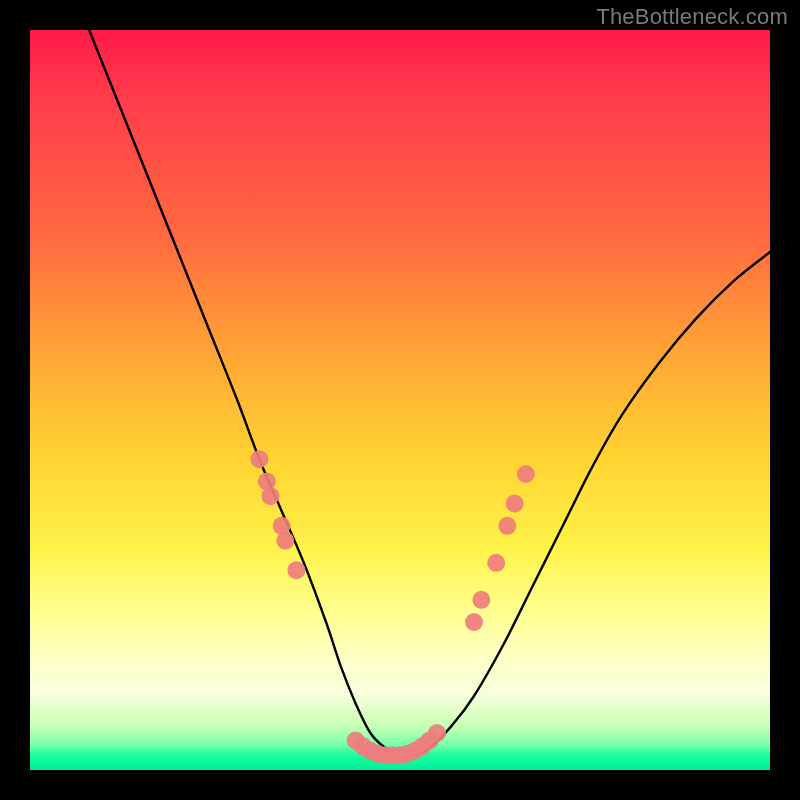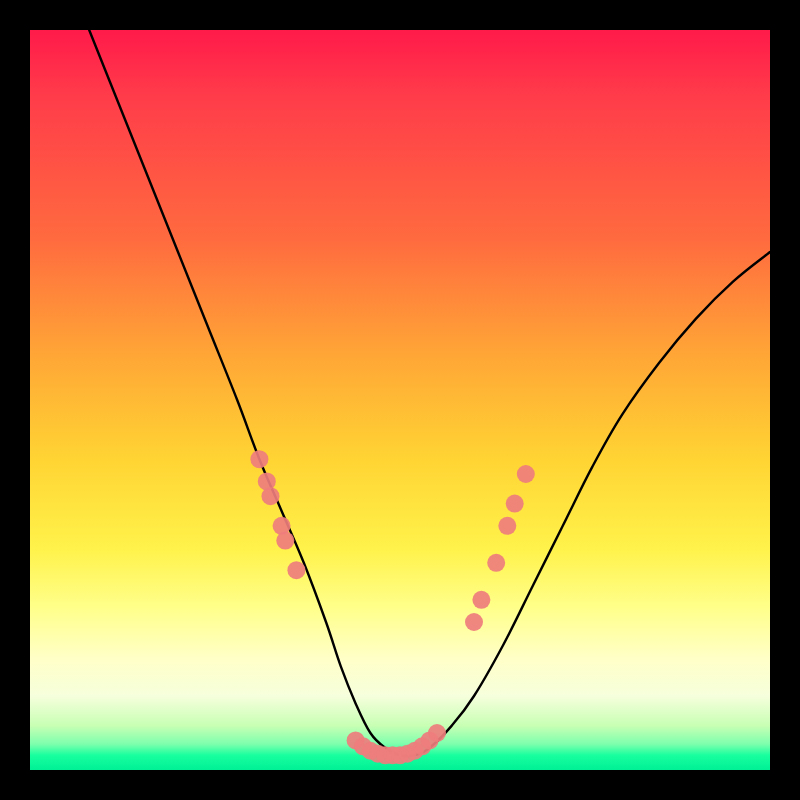--- a/index.html
+++ b/index.html
@@ -50,20 +50,21 @@
     position: absolute;
     left: 0; top: 0;
     width: 740px; height: 740px;
     overflow: visible;
   }
 </style>
 </head>
 <body>
 
 <div class="frame">
+  <div class="watermark">TheBottleneck.com</div>
 
   <div class="plot">
     <svg class="curve" viewBox="0 0 740 740" preserveAspectRatio="none">
       <path id="curve-path" fill="none" stroke="#000" stroke-width="2.4" stroke-linecap="round" stroke-linejoin="round" d="M 59.2 0 C 64.528 13.32, 78.14399999999999 47.36, 88.8 74 C 99.456 100.64, 107.744 121.36, 118.4 148 C 129.056 174.64, 137.344 195.36, 148 222 C 158.656 248.64, 166.944 269.36, 177.6 296 C 188.256 322.64, 197.876 346.024, 207.20000000000002 370 C 216.52400000000003 393.976, 221.40800000000002 409.21999999999997, 229.4 429.2 C 237.392 449.18, 243.60800000000003 462.35200000000003, 251.60000000000002 481 C 259.59200000000004 499.64799999999997, 265.808 512.8199999999999, 273.8 532.8 C 281.79200000000003 552.78, 289.34 573.352, 296 592 C 302.66 610.648, 305.472 621.7479999999999, 310.8 636.4 C 316.12800000000004 651.052, 320.272 661.4119999999999, 325.6 673.4 C 330.92800000000005 685.388, 335.07200000000006 695.008, 340.40000000000003 703 C 345.728 710.992, 349.872 713.804, 355.2 717.8 C 360.52799999999996 721.7959999999999, 364.67199999999997 723.868, 370 725.2 C 375.32800000000003 726.532, 379.472 726.532, 384.8 725.2 C 390.12800000000004 723.868, 392.94000000000005 723.1279999999999, 399.6 717.8 C 406.26 712.472, 413.80799999999994 704.924, 421.79999999999995 695.6 C 429.792 686.2760000000001, 434.676 680.652, 444 666 C 453.324 651.348, 462.944 634.1800000000001, 473.6 614.2 C 484.25600000000003 594.22, 492.54400000000004 576.312, 503.20000000000005 555 C 513.856 533.688, 522.144 517.112, 532.8 495.79999999999995 C 543.4559999999999 474.48799999999994, 551.7439999999999 456.58000000000004, 562.4 436.6 C 573.056 416.62, 580.012 403.44800000000004, 592 384.8 C 603.988 366.152, 615.68 350.3159999999999, 629 332.99999999999994 C 642.32 315.68399999999997, 652.68 303.252, 666 288.6 C 679.32 273.94800000000004, 689.68 263.58799999999997, 703 251.59999999999997 C 716.32 239.61199999999997, 733.34 227.328, 740 222"></path>
       <g id="dots">
           <circle cx="229.4" cy="429.2" r="9" fill="#ee7d7d" fill-opacity="0.92"></circle>
           <circle cx="236.8" cy="451.4" r="9" fill="#ee7d7d" fill-opacity="0.92"></circle>
           <circle cx="240.5" cy="466.2" r="9" fill="#ee7d7d" fill-opacity="0.92"></circle>
           <circle cx="251.60000000000002" cy="495.79999999999995" r="9" fill="#ee7d7d" fill-opacity="0.92"></circle>
           <circle cx="255.29999999999998" cy="510.6" r="9" fill="#ee7d7d" fill-opacity="0.92"></circle>

